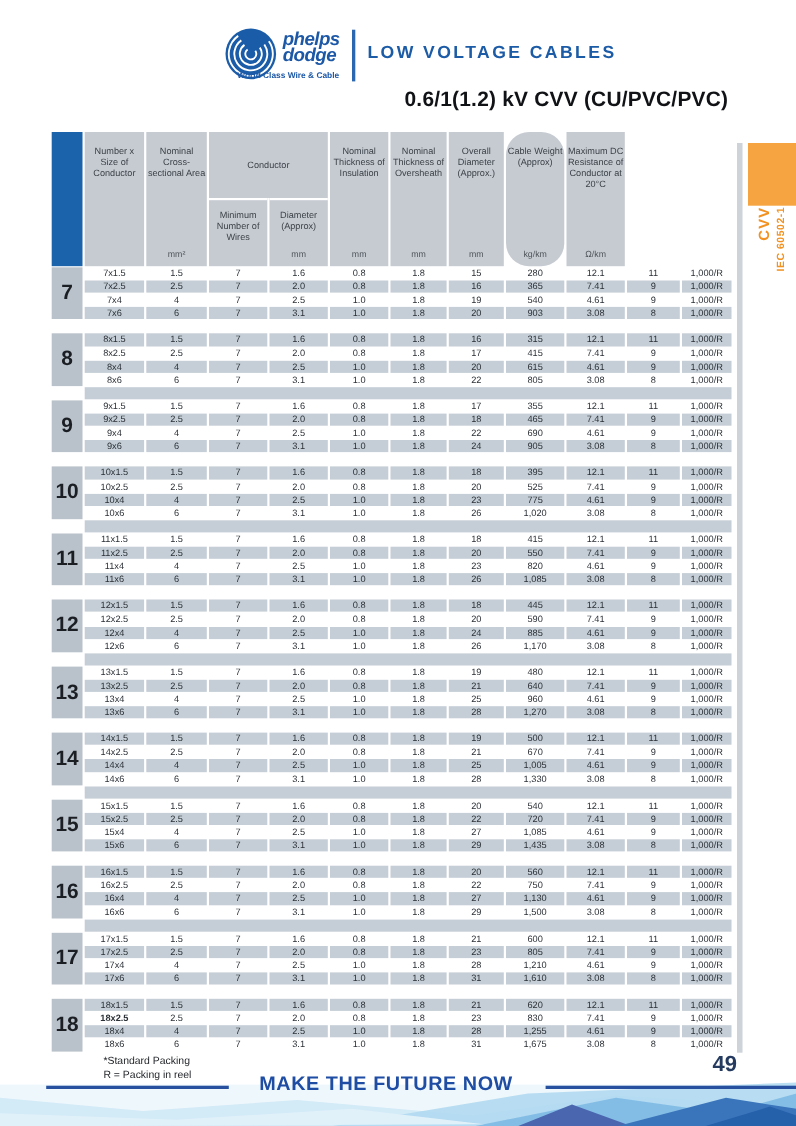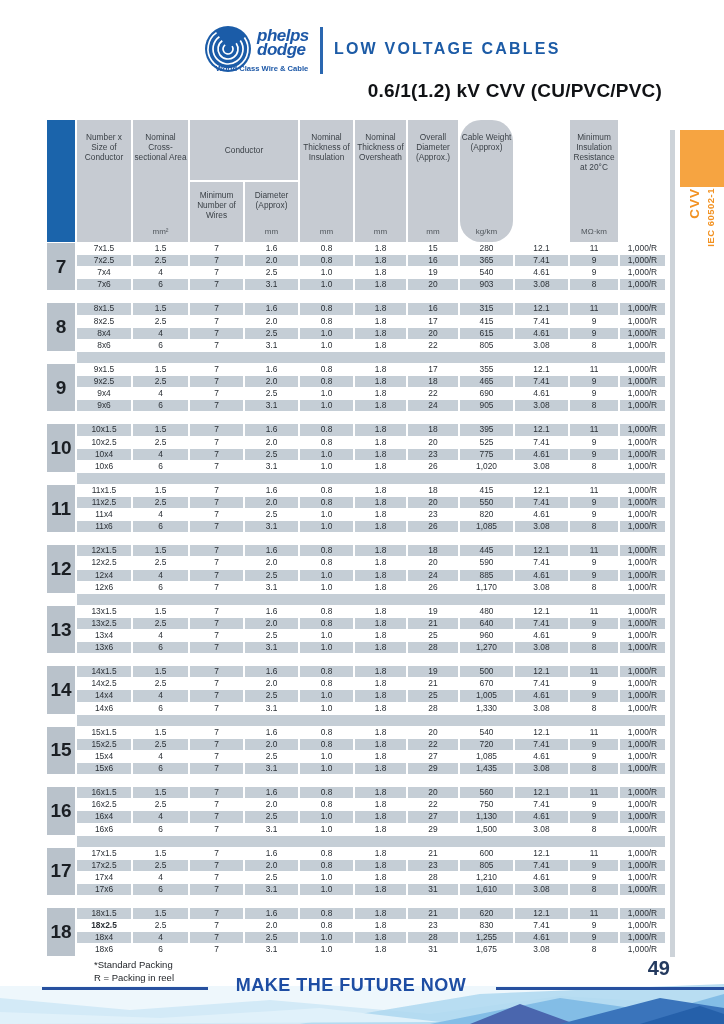--- a/index.html
+++ b/index.html
@@ -119,23 +119,23 @@
           <div class="hu">mm</div>
         </div>
         <div class="hcell" style="grid-area: 1 / 8 / span 3;">
           <div class="ht">Overall Diameter (Approx.)</div>
           <div class="hu">mm</div>
         </div>
         <div class="hcell" style="grid-area: 1 / 9 / span 3; border-radius: 21px;">
           <div class="ht">Cable Weight (Approx)</div>
           <div class="hu">kg/km</div>
         </div>
-        <div class="hcell" style="grid-area: 1 / 11 / span 3;">
-          <div class="ht">Minimum Insulation Resistance at 20°C</div>
-          <div class="hu">MΩ·km</div>
+        <div class="hcell" style="grid-area: 1 / 10 / span 3;">
+          <div class="ht">Maximum DC Resistance of Conductor at 20°C</div>
+          <div class="hu">Ω/km</div>
         </div>
       </div>
     <div class="tgrid tbody" id="tbody">
         <div class="gcell" style="grid-area: 1 / 1 / span 4;">7</div>
         <div class="dcell rowW" style="grid-area: 1 / 2;">7x1.5</div>
         <div class="dcell rowW" style="grid-area: 1 / 3;">1.5</div>
         <div class="dcell rowW" style="grid-area: 1 / 4;">7</div>
         <div class="dcell rowW" style="grid-area: 1 / 5;">1.6</div>
         <div class="dcell rowW" style="grid-area: 1 / 6;">0.8</div>
         <div class="dcell rowW" style="grid-area: 1 / 7;">1.8</div>

